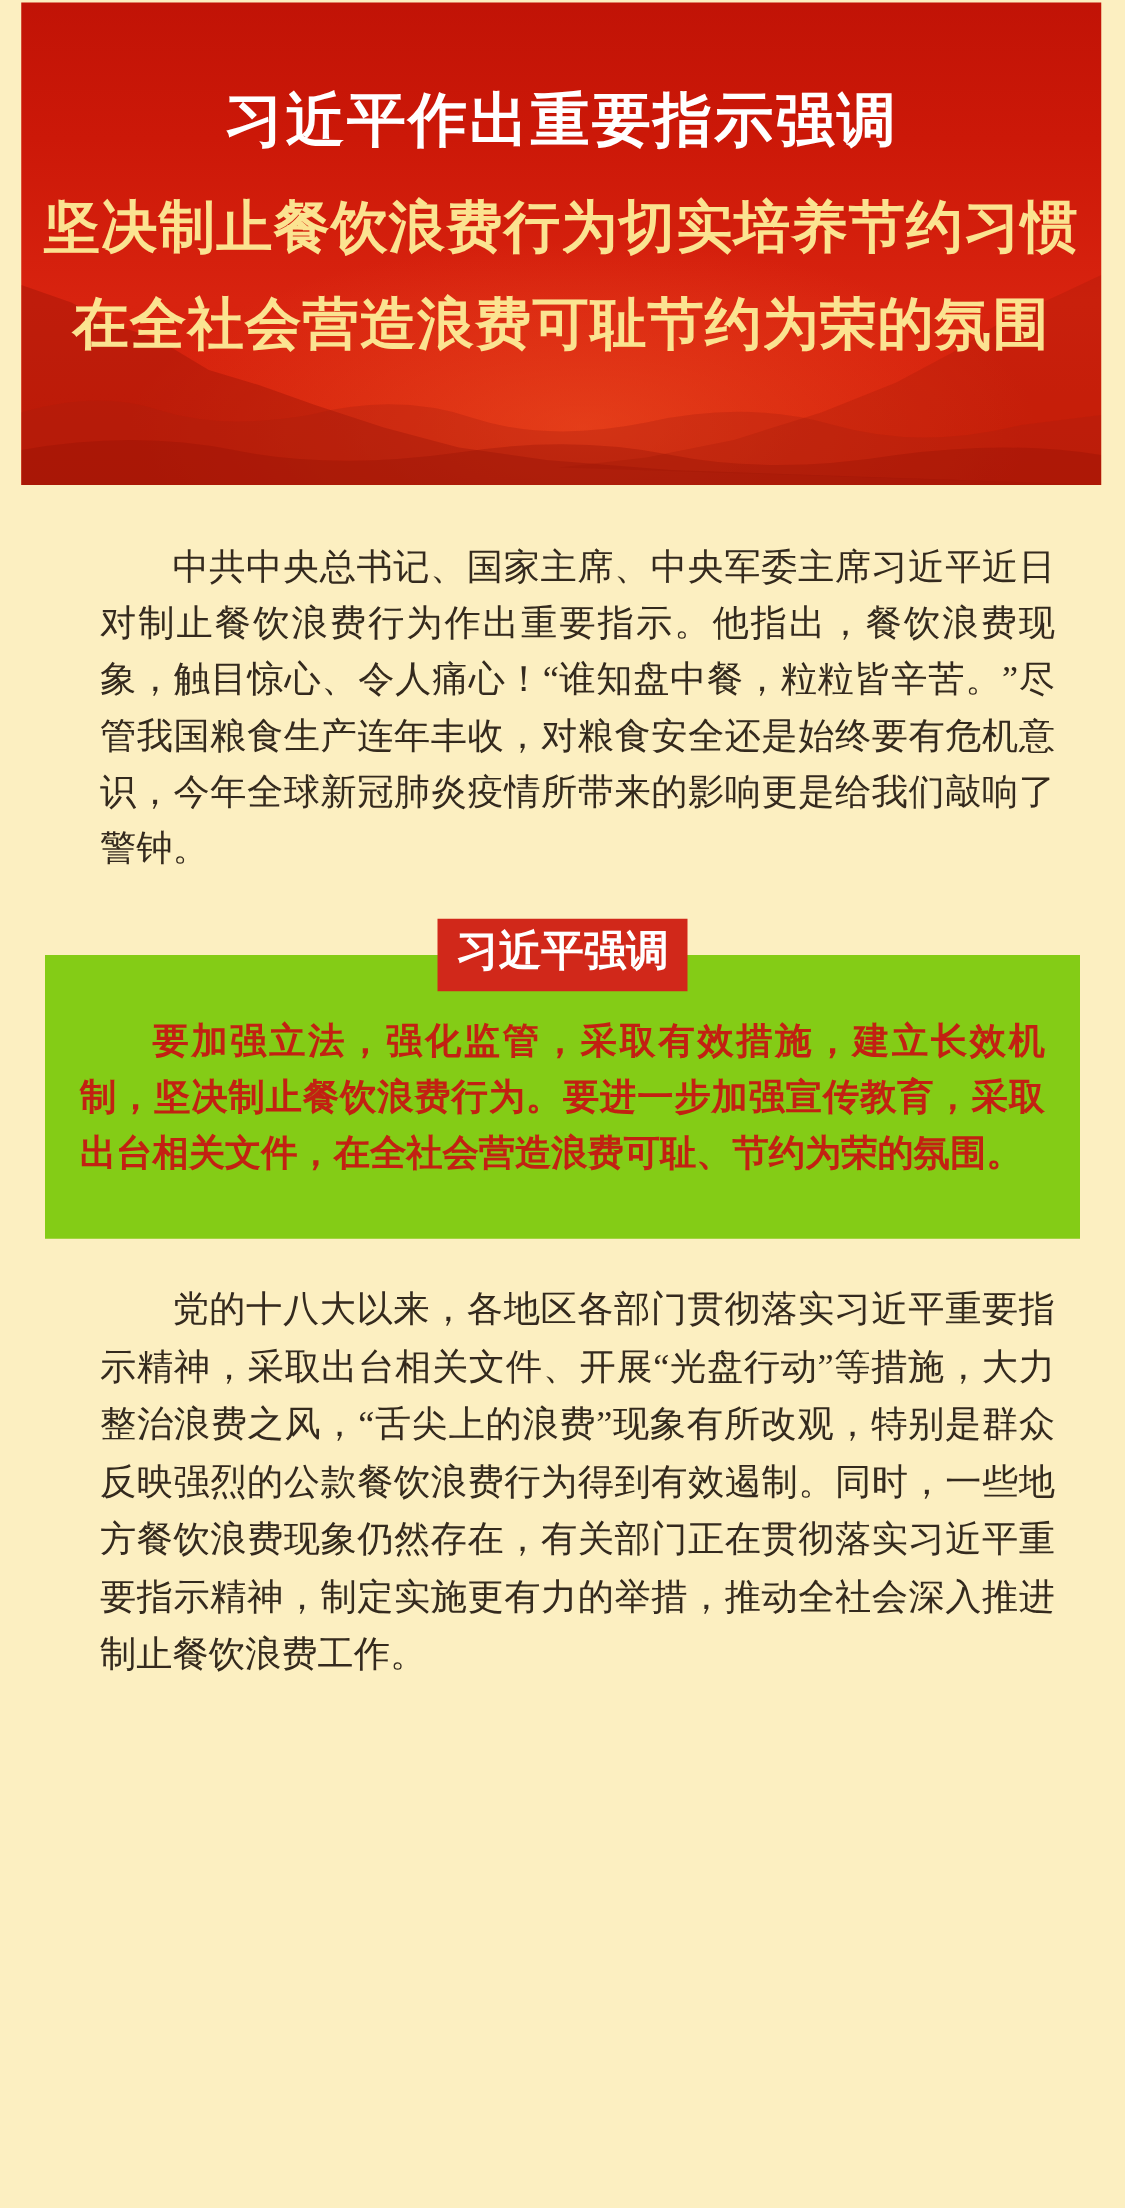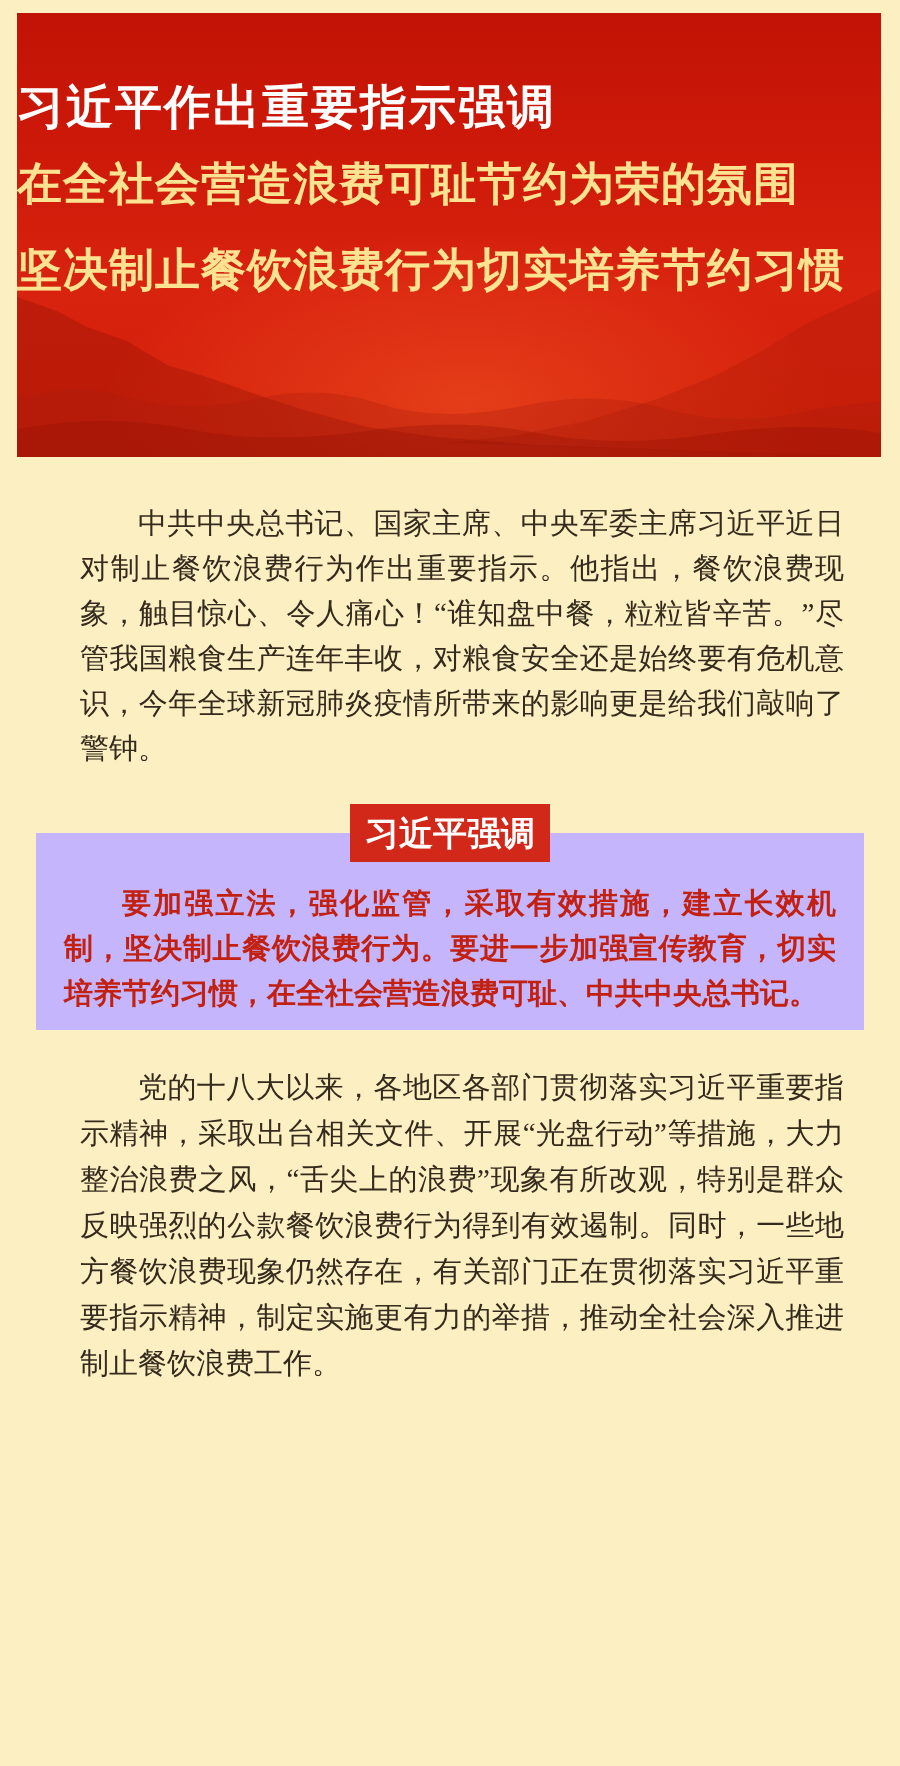--- a/index.html
+++ b/index.html
@@ -7,24 +7,25 @@
     width:900px; height:1766px;
     background:#fcefc1;
     font-family:"Liberation Sans", sans-serif;
     overflow:hidden;
   }
   .page { position:relative; width:900px; height:1766px; }
 
   
   .banner {
     position:relative;
-    margin:13px 19px 0 17px;
-    height:444px;
+    margin:2px 19px 0 17px;
+    height:386px;
     background:linear-gradient(180deg,#c11306 0%, #cc1808 28%, #d8230f 62%, #d21f08 100%);
     overflow:hidden;
+    text-align:center;
   }
   .banner-glow {
     position:absolute; inset:0;
     background:radial-gradient(ellipse 60% 55% at 52% 88%, rgba(245,90,40,0.50) 0%, rgba(245,90,40,0) 70%);
   }
   .mountains { position:absolute; left:0; bottom:0; width:100%; height:178px; display:block; }
   .banner-title {
     position:relative; z-index:2;
     margin:0; padding-top:66px;
     font-size:47px; line-height:56px; font-weight:bold;
@@ -48,22 +49,23 @@
     font-family:Liberation Serif, serif;
   }
   .para.p1 { margin-top:44px; line-height:45px; }
   .para.p2 { margin-top:43px; }
   .para.p3 { margin-top:34px; }
 
   
   .quote-box {
     position:relative;
     margin:62px 36px 0 36px;
-    background:#c4b5fd;
-    padding:48px 28px 14px 28px;
+    background:#84cc16;
+    padding:48px 28px 44px 28px;
+    font-family:Liberation Mono, monospace;
   }
   .badge {
     position:absolute; top:-29px; left:50%;
     transform:translateX(-50%);
     background:#d1281a;
     color:#ffffff;
     font-size:34px; line-height:34px; font-weight:bold;
     padding:12px 15px;
     white-space:nowrap;
   }
@@ -82,30 +84,30 @@
 
   <div class="banner">
     <div class="banner-glow"></div>
     <svg class="mountains" viewBox="0 0 864 178" preserveAspectRatio="none">
       <path d="M0,18 L40,32 L70,48 L110,62 L150,86 L190,98 L235,114 L290,132 L350,148 L420,158 L520,166 L864,178 L0,178 Z" fill="rgba(150,18,5,0.38)"></path>
       <path d="M864,10 L830,26 L790,44 L745,72 L700,96 L640,120 L570,142 L500,156 L430,164 L864,178 Z" fill="rgba(160,24,8,0.28)"></path>
       <path d="M0,120 Q60,102 110,118 T230,122 Q300,104 360,124 T500,128 Q580,110 650,130 T800,130 L864,122 L864,178 L0,178 Z" fill="rgba(168,30,12,0.30)"></path>
       <path d="M0,150 Q90,134 170,150 T350,152 Q440,138 520,154 T700,154 Q790,142 864,154 L864,178 L0,178 Z" fill="rgba(140,16,4,0.28)"></path>
     </svg>
     <h1 class="banner-title">习近平作出重要指示强调</h1>
+    <div class="banner-sub first">坚决制止餐饮浪费行为切实培养节约习惯</div>
     <div class="banner-sub second">在全社会营造浪费可耻节约为荣的氛围</div>
-    <div class="banner-sub first">坚决制止餐饮浪费行为切实培养节约习惯</div>
   </div>
 
   <div class="article">
 
     <p class="para p1">中共中央总书记、国家主席、中央军委主席习近平近日对制止餐饮浪费行为作出重要指示。他指出，餐饮浪费现象，触目惊心、令人痛心！“谁知盘中餐，粒粒皆辛苦。”尽管我国粮食生产连年丰收，对粮食安全还是始终要有危机意识，今年全球新冠肺炎疫情所带来的影响更是给我们敲响了警钟。</p>
 
     <div class="quote-box">
       <div class="badge">习近平强调</div>
-      <p class="quote-text">要加强立法，强化监管，采取有效措施，建立长效机制，坚决制止餐饮浪费行为。要进一步加强宣传教育，切实培养节约习惯，在全社会营造浪费可耻、中共中央总书记。</p>
+      <p class="quote-text">要加强立法，强化监管，采取有效措施，建立长效机制，坚决制止餐饮浪费行为。要进一步加强宣传教育，采取出台相关文件，在全社会营造浪费可耻、节约为荣的氛围。</p>
     </div>
 
 
     <p class="para p3">党的十八大以来，各地区各部门贯彻落实习近平重要指示精神，采取出台相关文件、开展“光盘行动”等措施，大力整治浪费之风，“舌尖上的浪费”现象有所改观，特别是群众反映强烈的公款餐饮浪费行为得到有效遏制。同时，一些地方餐饮浪费现象仍然存在，有关部门正在贯彻落实习近平重要指示精神，制定实施更有力的举措，推动全社会深入推进制止餐饮浪费工作。</p>
 
   </div>
 </div>
 
 </body></html>

